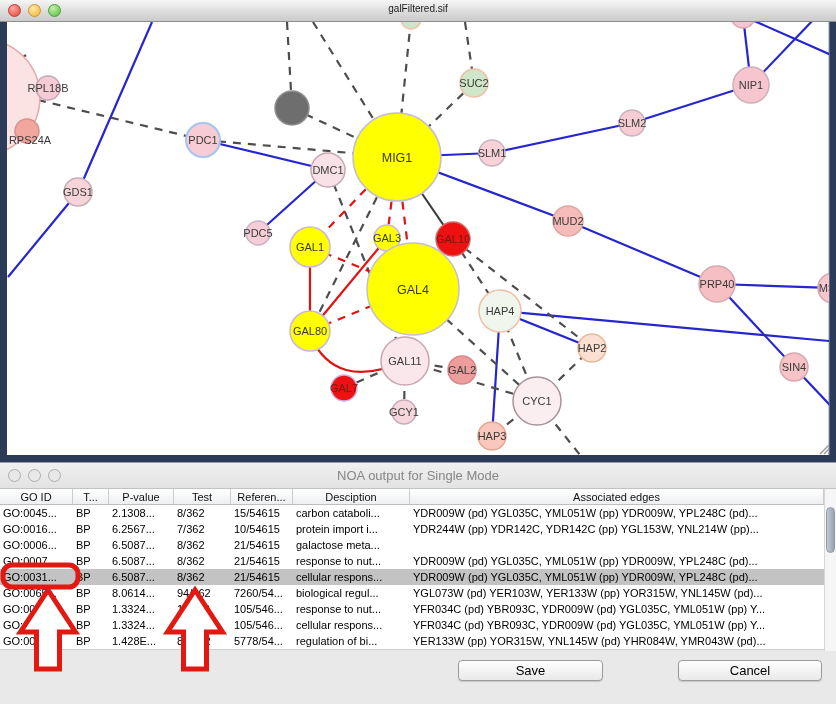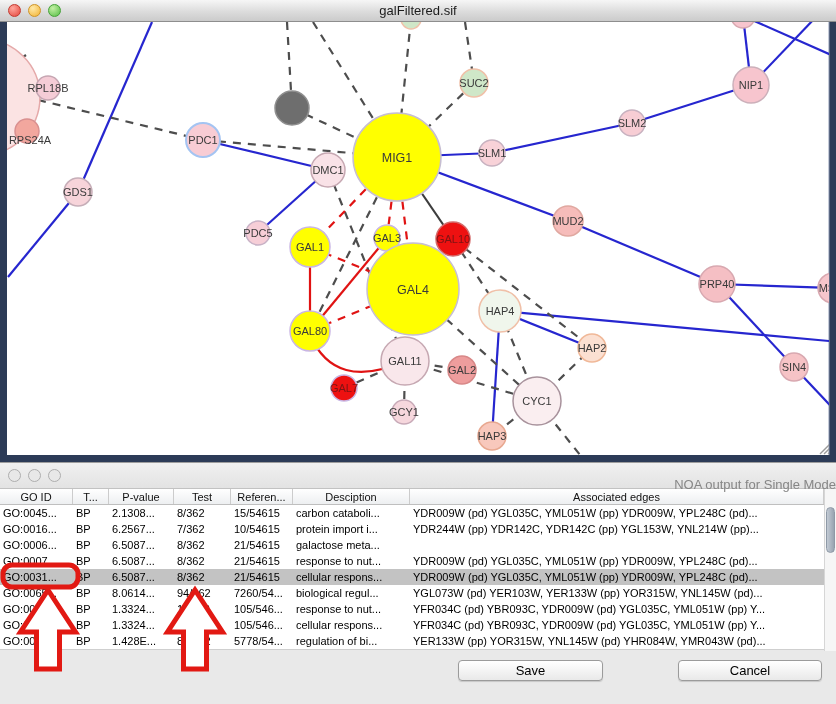--- a/index.html
+++ b/index.html
@@ -10,21 +10,21 @@
   }
   
   .win-top{position:absolute;left:0;top:0;width:836px;height:462px;}
   .titlebar{
     position:relative;height:21px;
     background:linear-gradient(#f6f6f6,#dcdcdc 55%,#cbcbcb);
     border-bottom:1px solid #8e8e8e;
   }
   .titlebar .title{
     position:absolute;left:0;right:0;top:3px;text-align:center;
-    font-size:13px;color:#1c1c1c;
+    font-size:10px;color:#1c1c1c;
   }
   .lights{position:absolute;left:8px;top:4px;display:flex;gap:7px;}
   .light{width:13px;height:13px;border-radius:50%;box-sizing:border-box;}
   .light.red{background:radial-gradient(circle at 35% 30%,#ffa79e,#e4453a);border:1px solid #c33a30;}
   .light.yellow{background:radial-gradient(circle at 35% 30%,#ffe9a8,#f2b231);border:1px solid #cf9426;}
   .light.green{background:radial-gradient(circle at 35% 30%,#c4f0a5,#55bd44);border:1px solid #44a236;}
   .light.inactive{background:#e8e8e8;border:1px solid #aeaeae;}
   .graph-wrap{position:absolute;left:0;top:22px;width:836px;height:440px;}
   .graph-wrap svg{display:block;}
 
@@ -32,21 +32,21 @@
   .win-bottom{
     position:absolute;left:0;top:462px;width:836px;height:242px;
     background:#e9e9e9;border-top:1px solid #9d9d9d;box-sizing:border-box;
   }
   .titlebar2{
     position:relative;height:25px;
     background:linear-gradient(#f0f0f0,#e3e3e3);
     border-bottom:1px solid #c2c2c2;
   }
   .titlebar2 .title{
-    position:absolute;left:0;right:0;top:14px;text-align:right;
+    position:absolute;left:0;right:0;top:5px;text-align:center;
     font-size:13px;color:#868686;
   }
   .lights2{position:absolute;left:8px;top:6px;display:flex;gap:7px;}
 
   .thead{
     display:flex;height:16px;line-height:16px;font-size:11px;color:#111;
     background:linear-gradient(#ffffff,#edeff1);
     border-bottom:1px solid #bfbfbf;box-sizing:border-box;
   }
   .thead .hc{

